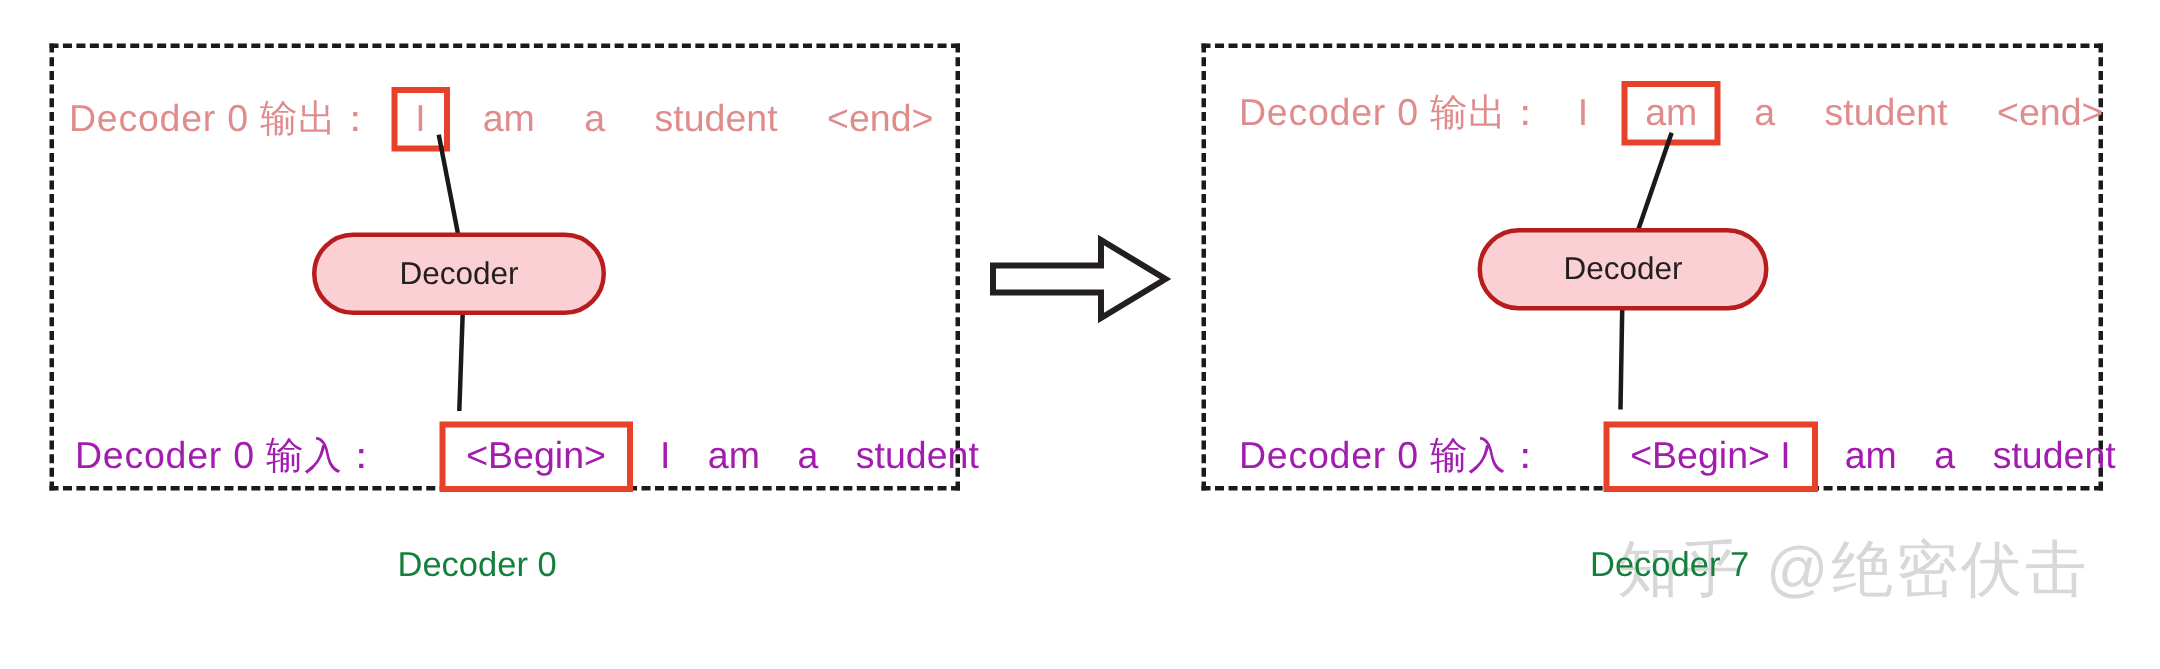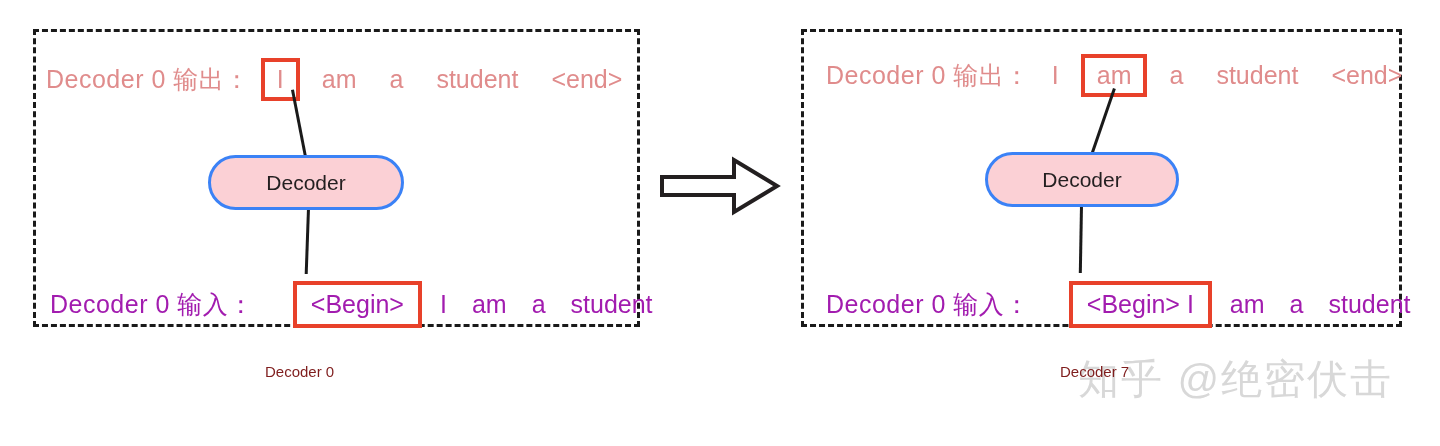--- a/index.html
+++ b/index.html
@@ -65,21 +65,21 @@
   
   #row-out-left  { left: 46px;  top: 58px; }
   #row-in-left   { left: 50px;  top: 281px; }
   #row-out-right { left: 826px; top: 54px; }
   #row-in-right  { left: 826px; top: 281px; }
 
   
   .decoder {
     position: absolute;
     background: #fbd0d5;
-    border: 3px solid #3b82f6;
+    border: 3px solid #b91c1c;
     border-radius: 30px;
     display: flex;
     align-items: center;
     justify-content: center;
     color: #231f20;
     font-size: 21px;
     box-sizing: border-box;
     z-index: 3;
   }
   #decoder-left  { left: 208px; top: 155px; width: 196px; height: 55px; }
@@ -98,22 +98,22 @@
     position: absolute;
     left: 658px;
     top: 155px;
     width: 124px;
     height: 62px;
   }
 
   
   .caption {
     position: absolute;
-    font-size: 15px;
-    color: #7f1d1d;
+    font-size: 23px;
+    color: #15803d;
     white-space: nowrap;
   }
   #caption-left  { left: 265px;  top: 363px; }
   #caption-right { left: 1060px; top: 363px; z-index: 5; }
 
   
   .watermark {
     position: absolute;
     left: 1078px;
     top: 352px;

